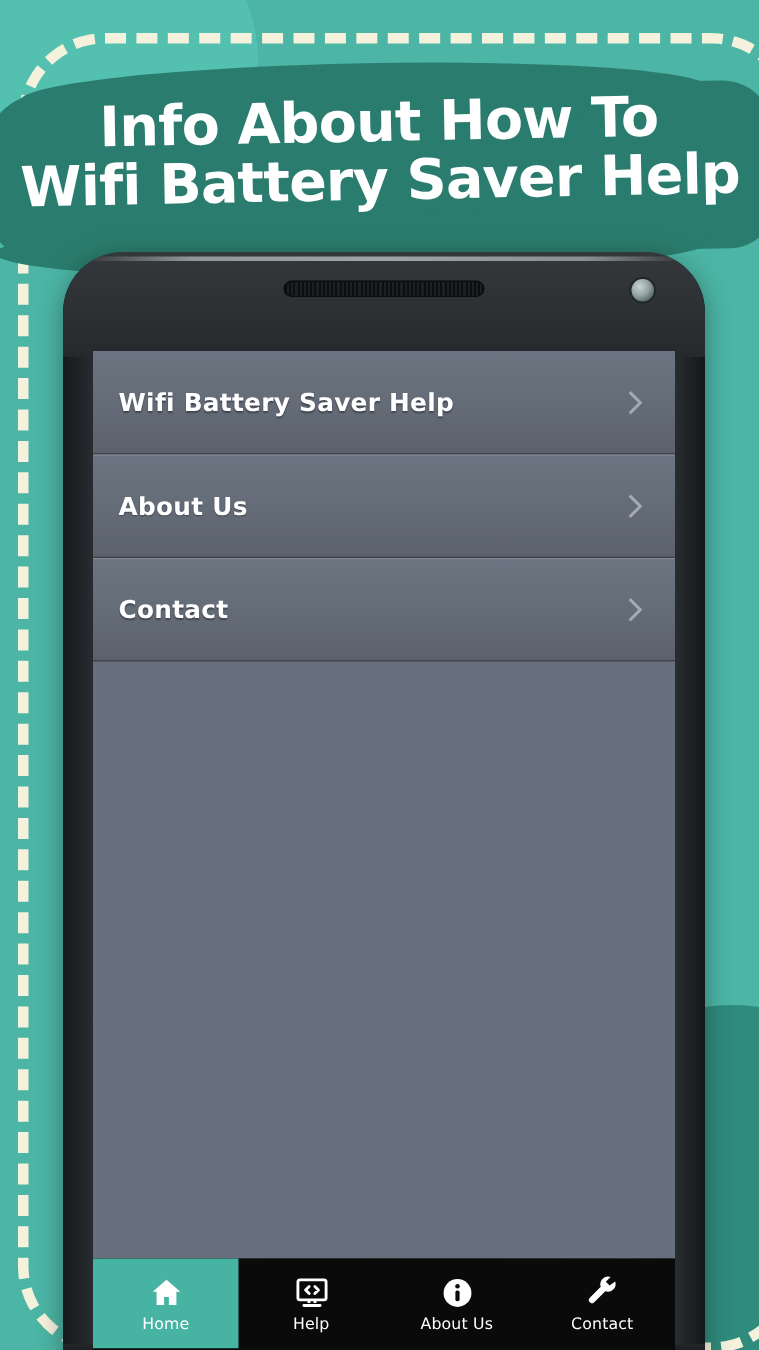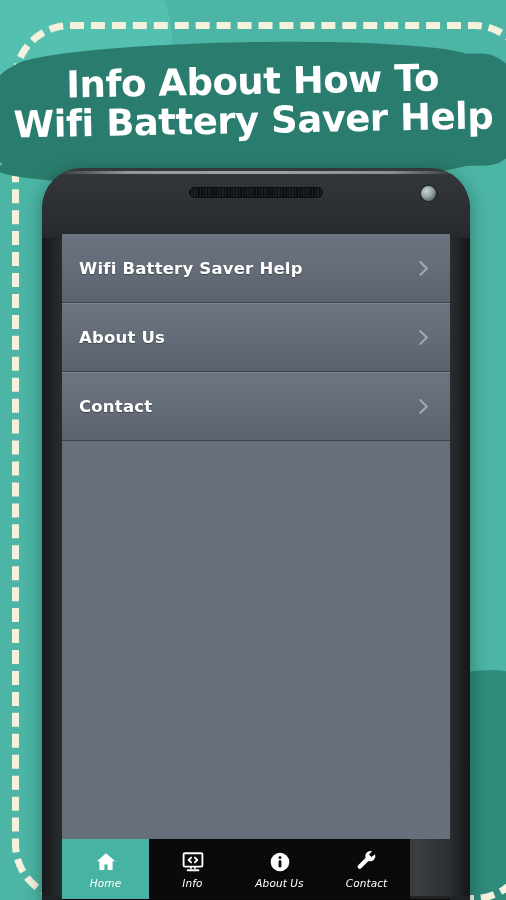--- a/index.html
+++ b/index.html
@@ -146,25 +146,24 @@
     width:11px; height:11px;
     border-top:2.6px solid rgba(255,255,255,.42);
     border-right:2.6px solid rgba(255,255,255,.42);
     transform:rotate(45deg);
     margin-right:6px;
   }
 
   
   .tabbar {
     position:absolute; left:20px; top:671px;
-    width:348px; height:60px;
+    width:388px; height:60px;
     background:#0a0a0a;
     display:flex;
     z-index:7;
-    font-style:italic;
   }
   .tab {
     flex:1;
     display:flex; flex-direction:column;
     align-items:center; justify-content:center;
     gap:3px;
     color:#ffffff;
   }
   .tab.active { background:#47b3a3; }
   .tab-label {
@@ -243,21 +242,21 @@
       <span class="tab-label">Home</span>
     </div>
 
     <div class="tab">
       <svg class="tab-icon" viewBox="0 0 24 24">
         <rect x="2.6" y="3.2" width="18.8" height="13.4" rx="1.4" fill="none" stroke="#ffffff" stroke-width="1.9"></rect>
         <path d="M10.1 7.6 7.7 10l2.4 2.4M13.9 7.6 16.3 10l-2.4 2.4" fill="none" stroke="#ffffff" stroke-width="1.9" stroke-linecap="round" stroke-linejoin="round"></path>
         <path d="M10 16.6v2.1M14 16.6v2.1" stroke="#ffffff" stroke-width="1.9"></path>
         <path d="M6.6 20.3h10.8" stroke="#ffffff" stroke-width="1.9" stroke-linecap="round"></path>
       </svg>
-      <span class="tab-label">Info</span>
+      <span class="tab-label">Help</span>
     </div>
 
     <div class="tab">
       <svg class="tab-icon" viewBox="0 0 24 24">
         <circle cx="12" cy="12" r="9.3" fill="#ffffff"></circle>
         <circle cx="12" cy="7.5" r="1.5" fill="#0a0a0a"></circle>
         <rect x="10.6" y="10.3" width="2.8" height="7.2" rx="1.2" fill="#0a0a0a"></rect>
       </svg>
       <span class="tab-label">About Us</span>
     </div>

